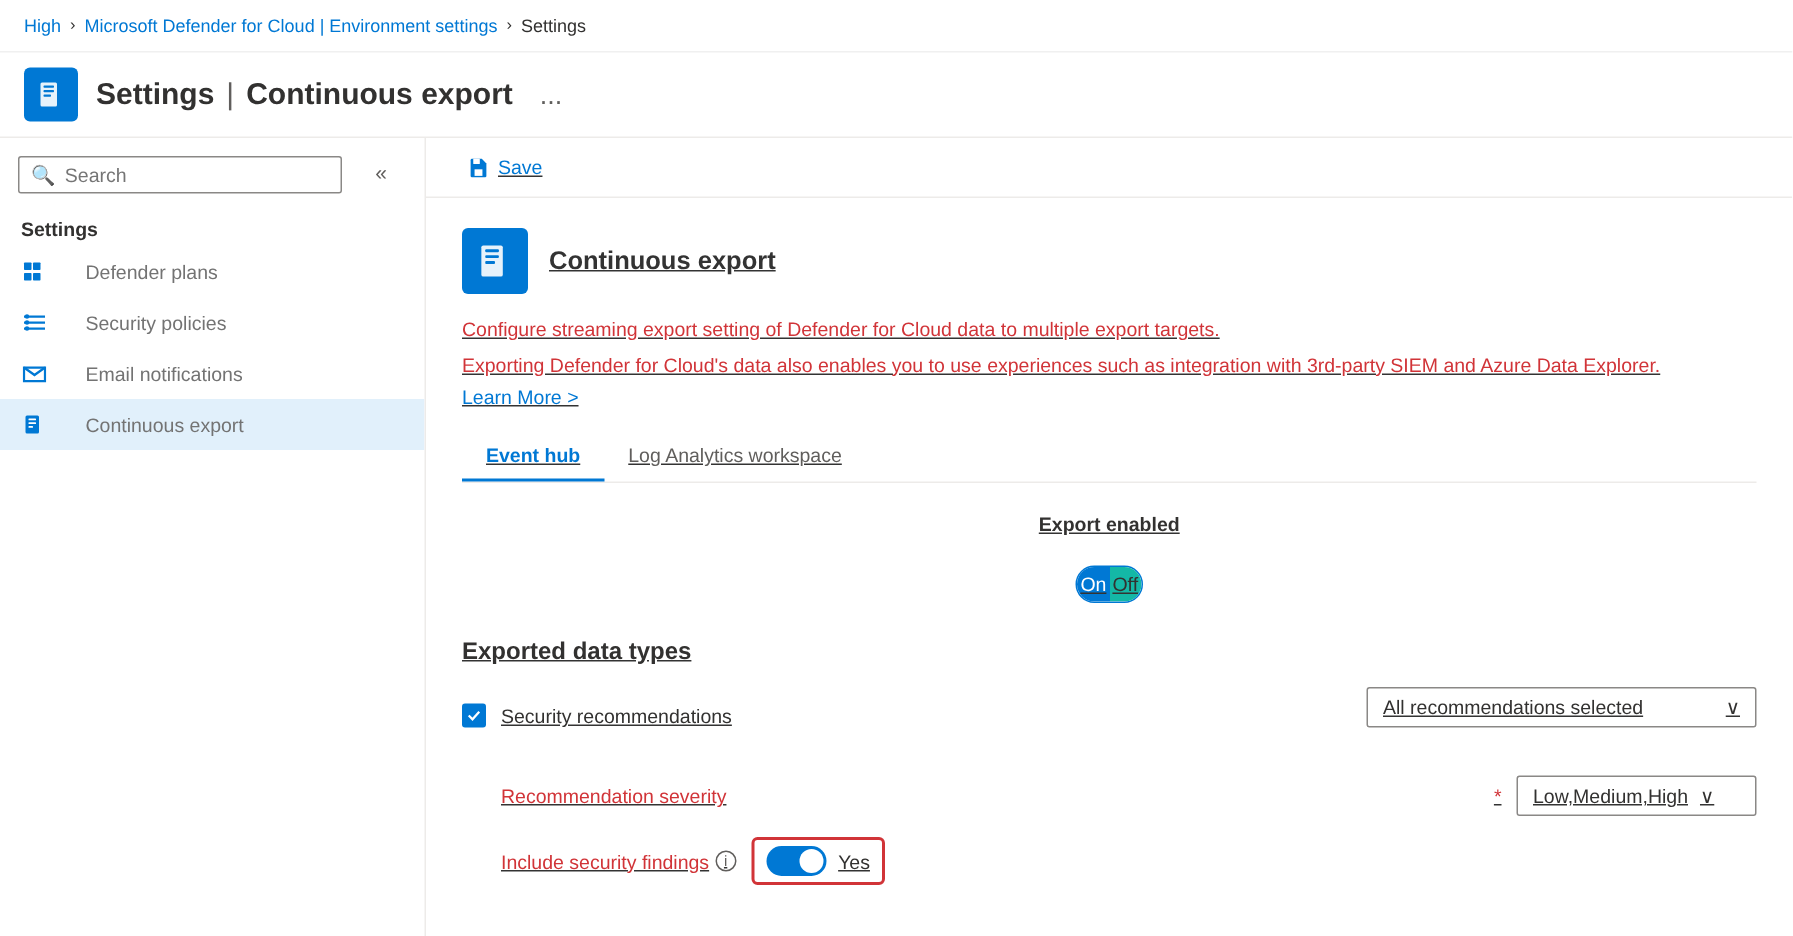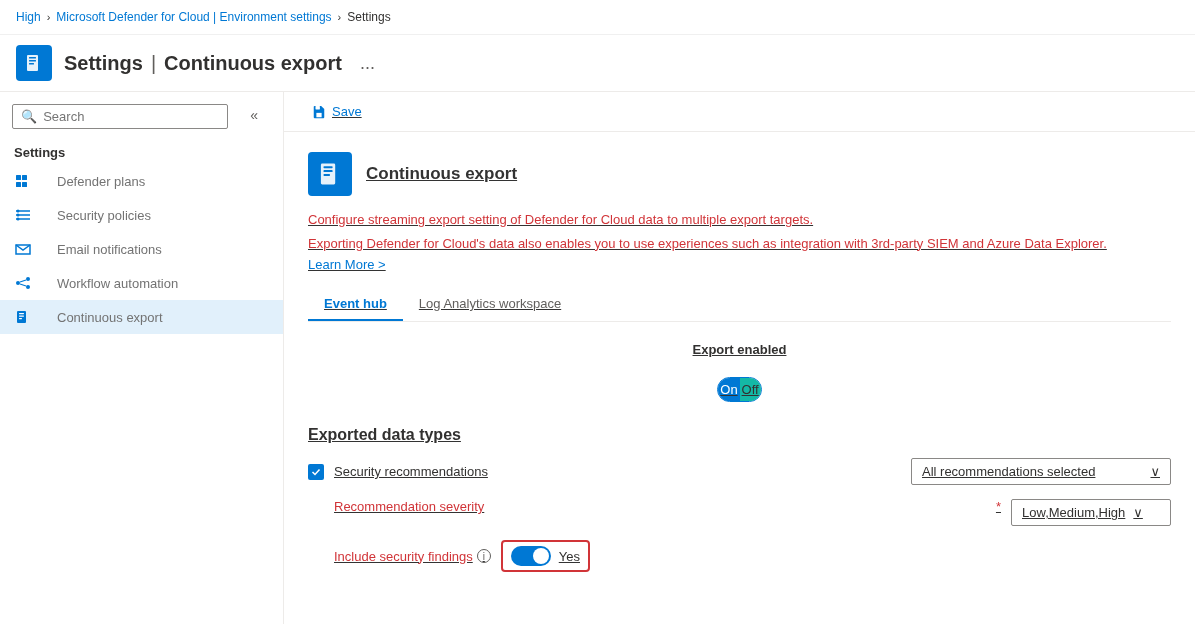--- a/index.html
+++ b/index.html
@@ -57,28 +57,28 @@
     .export-label { font-size: 13px; font-weight: 600; color: #323130; }
     .toggle-group { display: flex; border: 1px solid #0078d4; border-radius: 20px; overflow: hidden; }
     .toggle-opt { padding: 4px 2px; font-size: 13px; cursor: pointer; text-align: right; }
     .toggle-opt.selected { background: #0078d4; color: white; }
     .toggle-opt.unselected { background: #14b8a6; color: #323130; }
 
     
     .section-title { font-size: 16px; font-weight: 700; color: #323130; margin-bottom: 14px; }
 
     
-    .data-type-row { display: flex; align-items: center; margin-bottom: 14px; gap: 10px; }
+    .data-type-row { display: flex; align-items: flex-end; margin-bottom: 32px; gap: 10px; }
     .checkbox-custom { width: 16px; height: 16px; background: #0078d4; border: none; display: flex; align-items: center; justify-content: center; flex-shrink: 0; border-radius: 2px; }
     .checkbox-custom svg { width: 10px; height: 10px; fill: white; }
     .data-type-label { font-size: 13px; color: #323130; flex: 1; }
     .dropdown-select { border: 1px solid #8a8886; border-radius: 2px; padding: 5px 10px; font-size: 13px; display: flex; align-items: center; gap: 8px; cursor: pointer; min-width: 260px; justify-content: space-between; color: #323130; }
 
     
-    .sub-row { display: flex; margin-bottom: 14px; margin-left: 26px; gap: 10px; }
+    .sub-row { display: flex; align-items: center; margin-bottom: 14px; margin-left: 26px; gap: 10px; }
     .sub-label { font-size: 13px; color: #d13438; flex: 1; }
     .sub-label-info { font-size: 13px; color: #d13438; display: flex; align-items: center; gap: 4px; }
     .info-icon { width: 14px; height: 14px; border-radius: 50%; border: 1px solid #605e5c; display: flex; align-items: center; justify-content: center; font-size: 10px; color: #605e5c; cursor: pointer; }
     .severity-dropdown { border: 1px solid #8a8886; border-radius: 2px; padding: 5px 10px; font-size: 13px; display: flex; align-items: center; gap: 8px; cursor: pointer; min-width: 160px; color: #323130; }
     .toggle-switch { width: 40px; height: 20px; background: #0078d4; border-radius: 10px; position: relative; cursor: pointer; flex-shrink: 0; }
     .toggle-switch::after { content: ''; position: absolute; width: 16px; height: 16px; background: white; border-radius: 50%; top: 2px; left: 22px; }
     .toggle-yes { font-size: 13px; color: #323130; }
     .toggle-highlight-box { border: 2px solid #d13438; border-radius: 4px; padding: 4px 8px; display: flex; align-items: center; gap: 8px; }
 
     .divider { border: none; border-top: 1px solid #edebe9; margin: 0; }
@@ -155,32 +155,20 @@
     <div class="sidebar-item">
       <div class="sidebar-item-icon">
         <svg width="16" height="16" viewBox="0 0 16 16" fill="none" stroke="#0078d4" stroke-width="1.5">
             <path d="M1 4h14v9H1z"></path>
             <path d="M1 4l7 5 7-5"></path>
           </svg>
       </div>
       <span>Email notifications</span>
     </div>
 
-    <div class="sidebar-item">
-      <div class="sidebar-item-icon">
-        <svg width="16" height="16" viewBox="0 0 16 16" fill="#0078d4">
-            <circle cx="3" cy="8" r="2"></circle>
-            <circle cx="13" cy="4" r="2"></circle>
-            <circle cx="13" cy="12" r="2"></circle>
-            <line x1="5" y1="7" x2="11" y2="5" stroke="#0078d4" stroke-width="1.2"></line>
-            <line x1="5" y1="9" x2="11" y2="11" stroke="#0078d4" stroke-width="1.2"></line>
-          </svg>
-      </div>
-      <span>Workflow automation</span>
-    </div>
 
     <div class="sidebar-item active">
       <div class="sidebar-item-icon">
         <svg width="16" height="16" viewBox="0 0 16 16" fill="none">
             <rect x="2" y="2" width="9" height="12" rx="1" fill="#0078d4"></rect>
             <rect x="4" y="4" width="5" height="1.2" rx="0.4" fill="white"></rect>
             <rect x="4" y="6.5" width="5" height="1.2" rx="0.4" fill="white"></rect>
             <rect x="4" y="9" width="3" height="1.2" rx="0.4" fill="white"></rect>
           </svg>
       </div>

